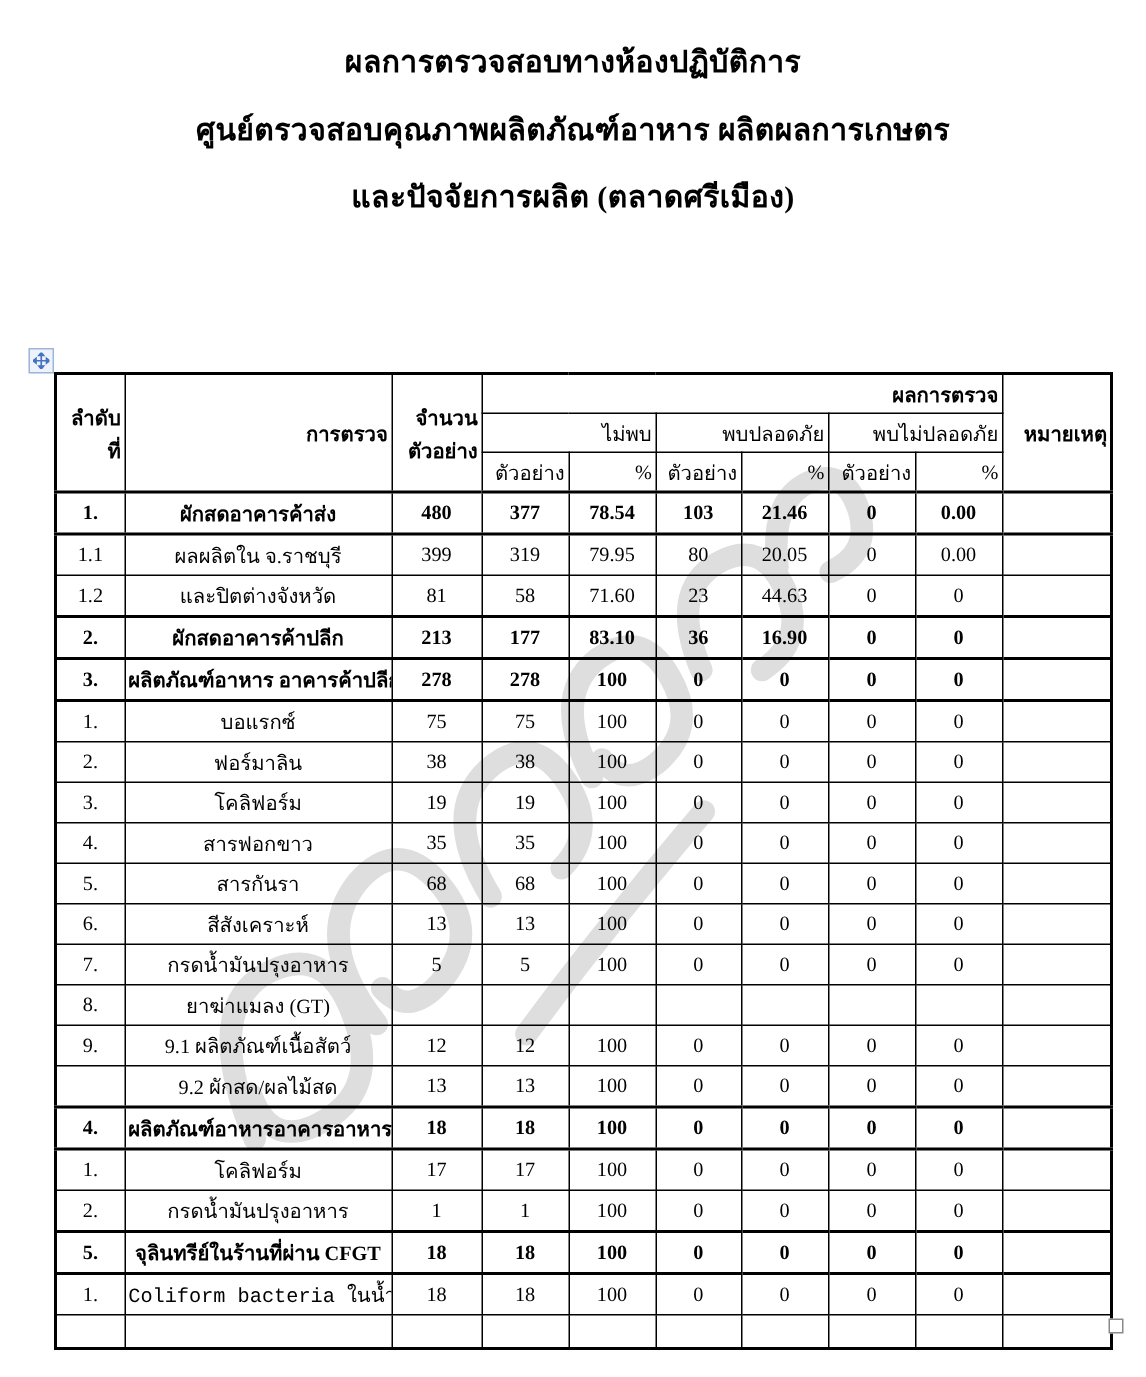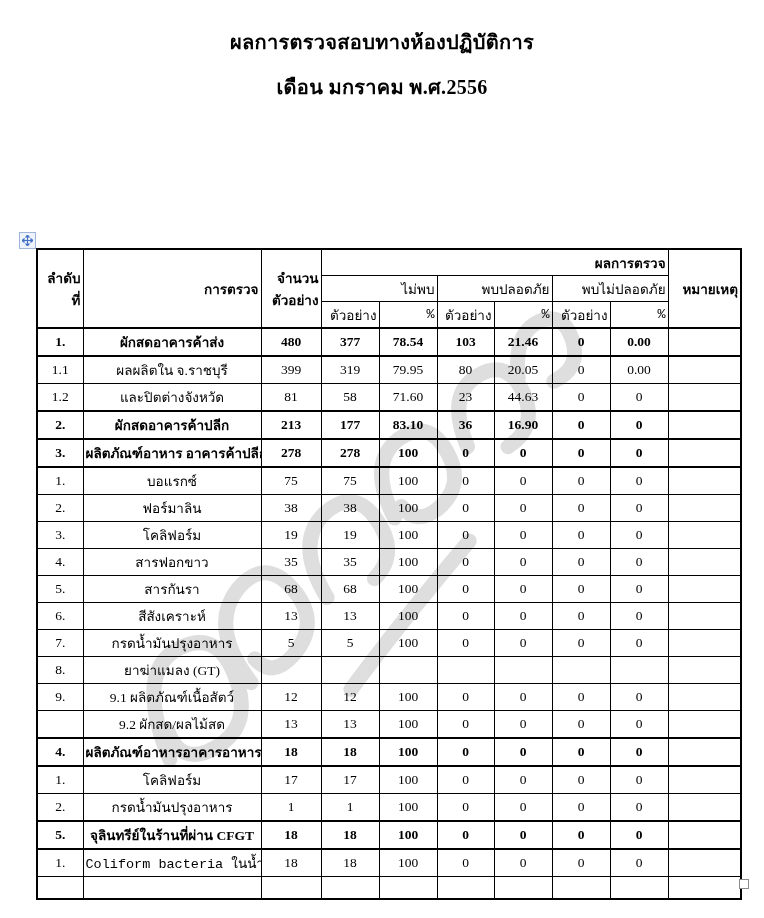--- a/index.html
+++ b/index.html
@@ -26,21 +26,21 @@
     position:absolute;left:36px;top:248px;z-index:1;
     border-collapse:collapse;table-layout:fixed;width:704px;
     background:transparent;
   }
   table.report th, table.report td{
     border:1px solid #000;padding:0 2px;text-align:center;vertical-align:middle;
     font-size:13.5px;height:25px;overflow:hidden;white-space:nowrap;
   }
   table.report{border:2px solid #000;}
   table.report thead th{font-weight:bold;font-size:13.5px;text-align:right;}
-  thead tr.hrow-groups th, thead tr.hrow-sub th{font-weight:normal;font-family:Liberation Mono, monospace;}
+  thead tr.hrow-groups th, thead tr.hrow-sub th{font-weight:normal;}
   thead tr.hrow-sub th{border-bottom:2px solid #000;}
   td.test-cell{text-align:left;padding-left:6px;}
   tr.bold-row td{font-weight:bold;border-top:2px solid #000;border-bottom:2px solid #000;}
   tr.data-row td{height:26px;}
   tr.last-row td{height:21px;}
   td.latin{font-size:12px;font-family:Liberation Mono, monospace;}
 </style>
 </head>
 <body>
 
@@ -51,21 +51,22 @@
     <path d="M280 330 q2 -64 44 -72 q38 -6 40 32 q2 42 -34 50"></path>
     <path d="M380 300 q6 -60 46 -64 q36 -2 34 36 q-2 40 -40 44 q-26 2 -28 -22"></path>
     <path d="M480 280 q10 -56 48 -54 q34 2 28 40 q-6 36 -42 36"></path>
     <path d="M250 420 q80 -30 180 -60"></path>
     <path d="M560 250 q20 -40 48 -36 q26 4 18 34 q-8 28 -38 24"></path>
   </g>
 </svg>
 
 <div class="title-block">
   <div class="title-line">ผลการตรวจสอบทางห้องปฏิบัติการ</div>
-  <div class="title-line">เดือน มกราคม พ.ศ.2556</div>
+  <div class="title-line">ศูนย์ตรวจสอบคุณภาพผลิตภัณฑ์อาหาร ผลิตผลการเกษตร</div>
+  <div class="title-line">และปัจจัยการผลิต (ตลาดศรีเมือง)</div>
 </div>
 
 <div class="move-handle">
   <svg width="11" height="11" viewBox="0 0 12 12">
     <g stroke="#4472c4" stroke-width="1.2" fill="#4472c4">
       <line x1="6" y1="2" x2="6" y2="10"></line>
       <line x1="2" y1="6" x2="10" y2="6"></line>
       <polygon points="6,0 4.3,2.2 7.7,2.2"></polygon>
       <polygon points="6,12 4.3,9.8 7.7,9.8"></polygon>
       <polygon points="0,6 2.2,4.3 2.2,7.7"></polygon>

